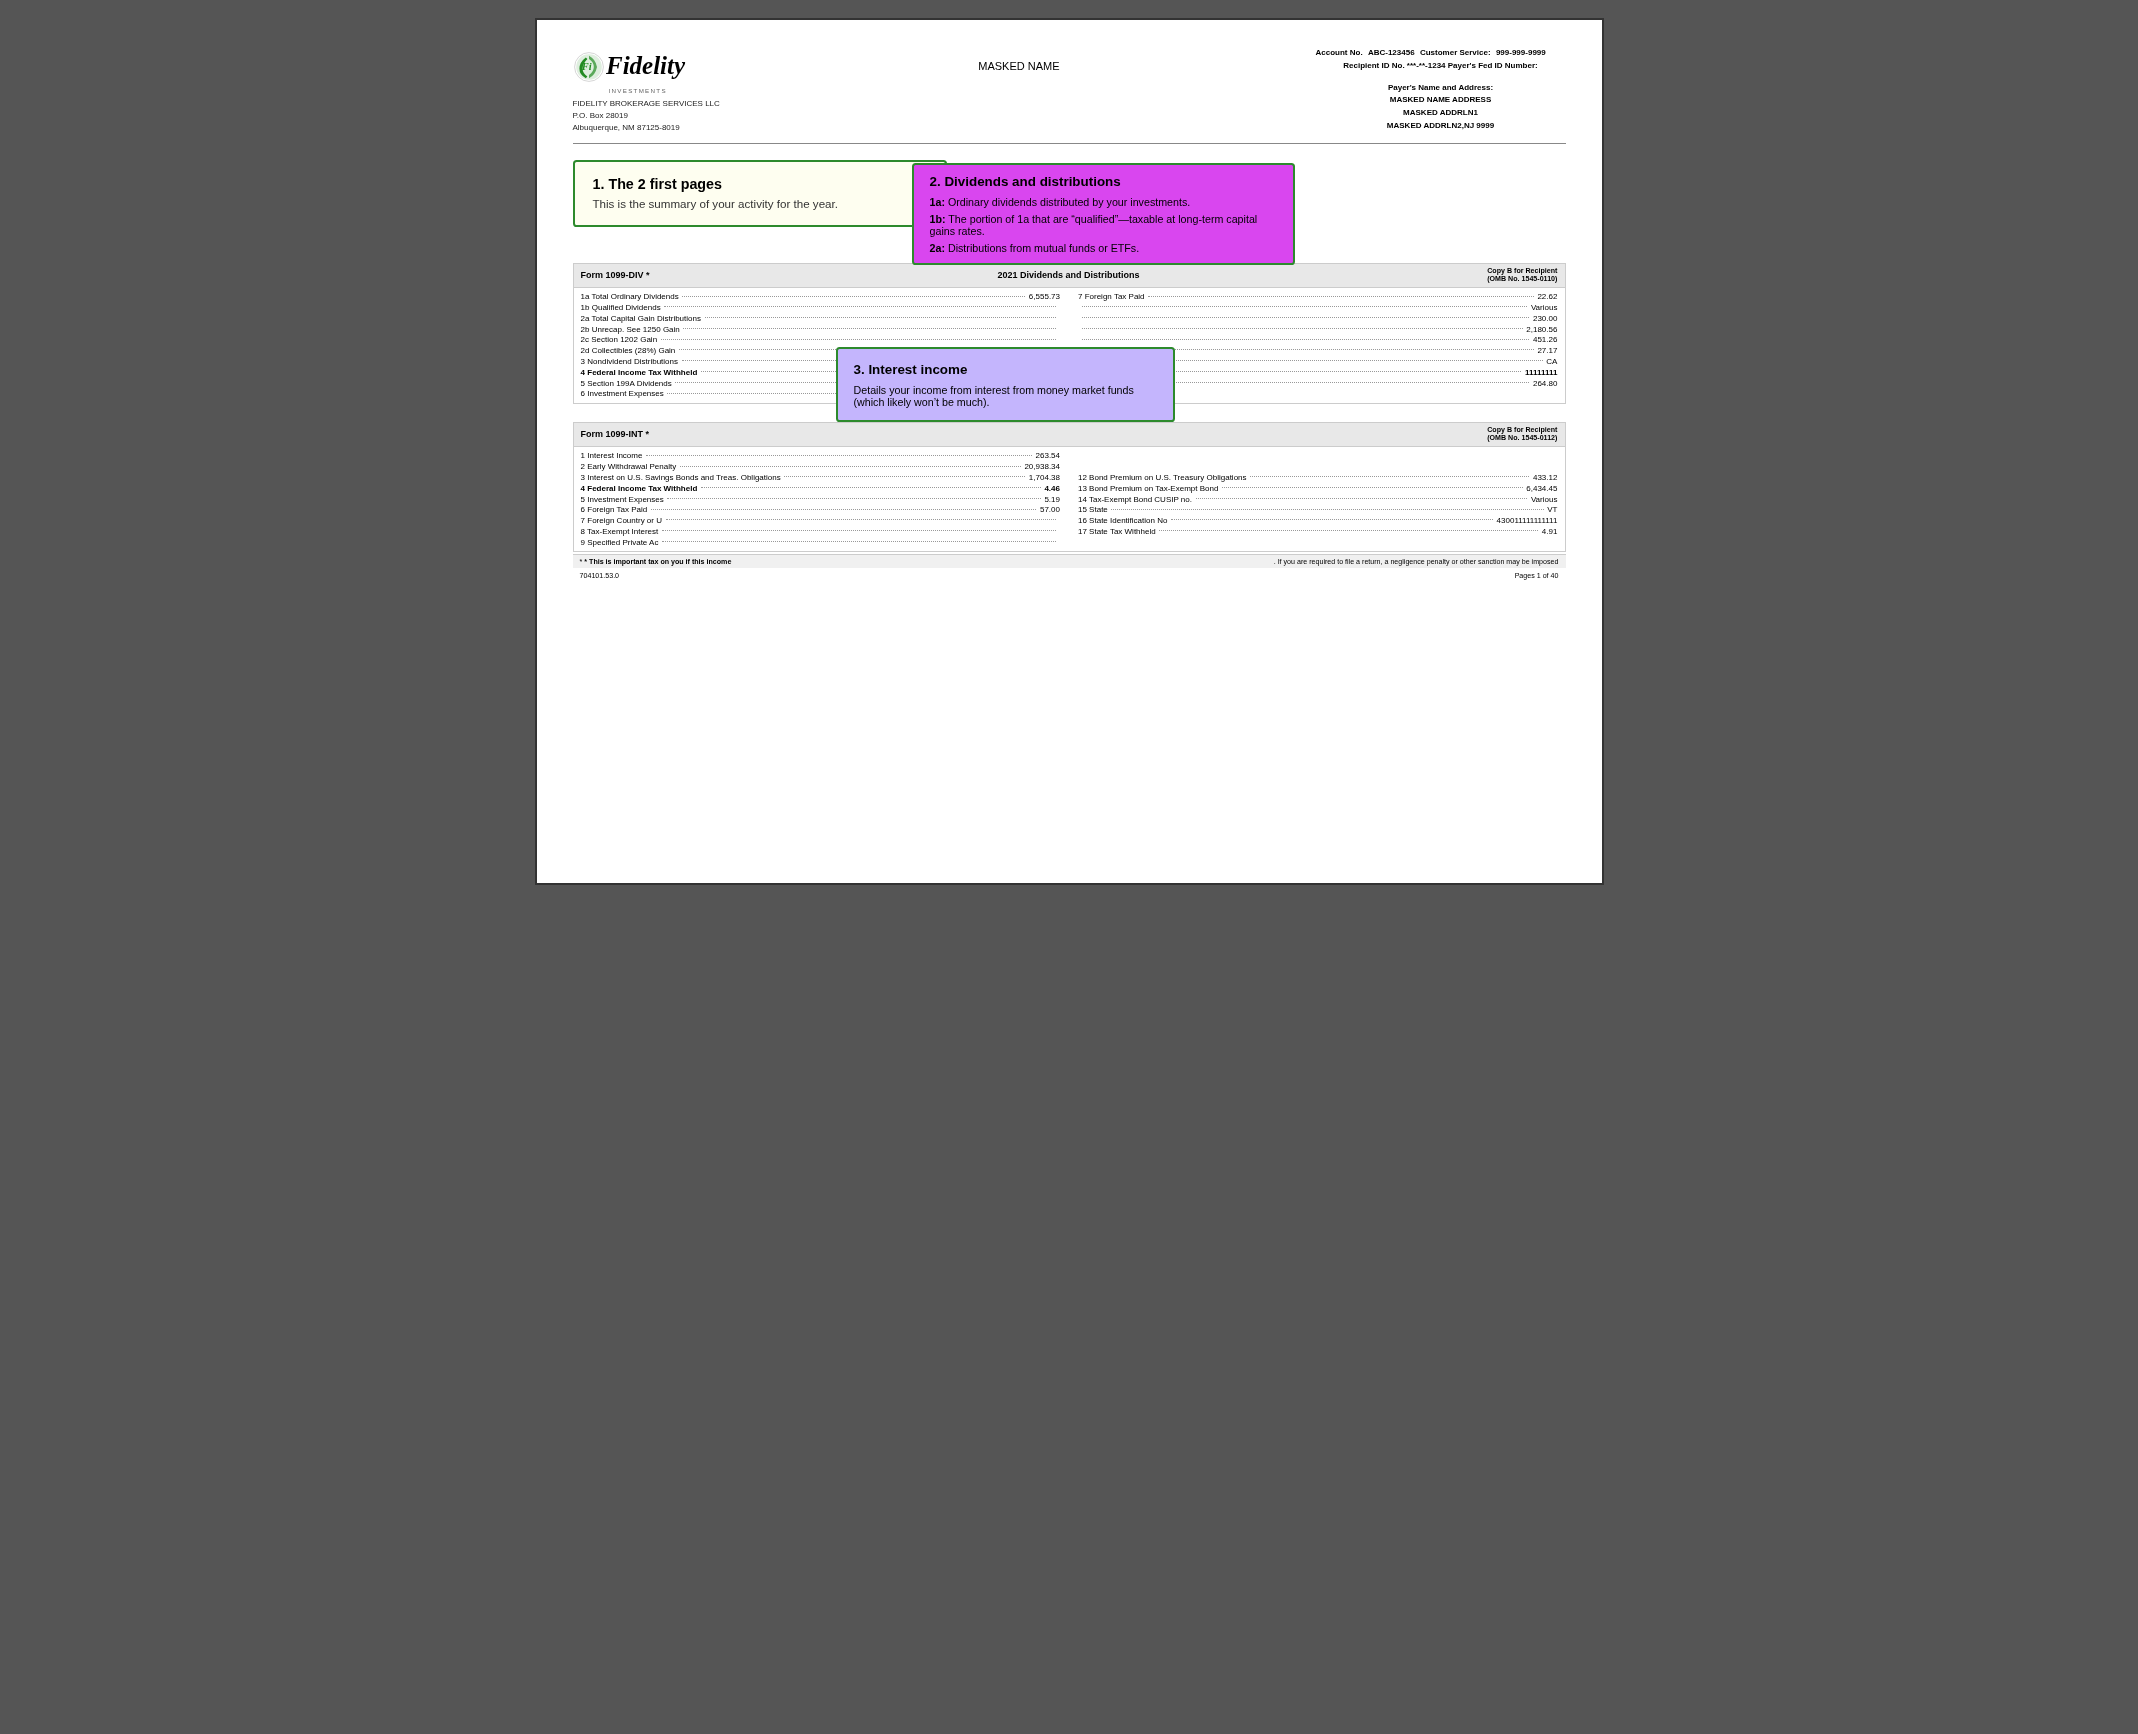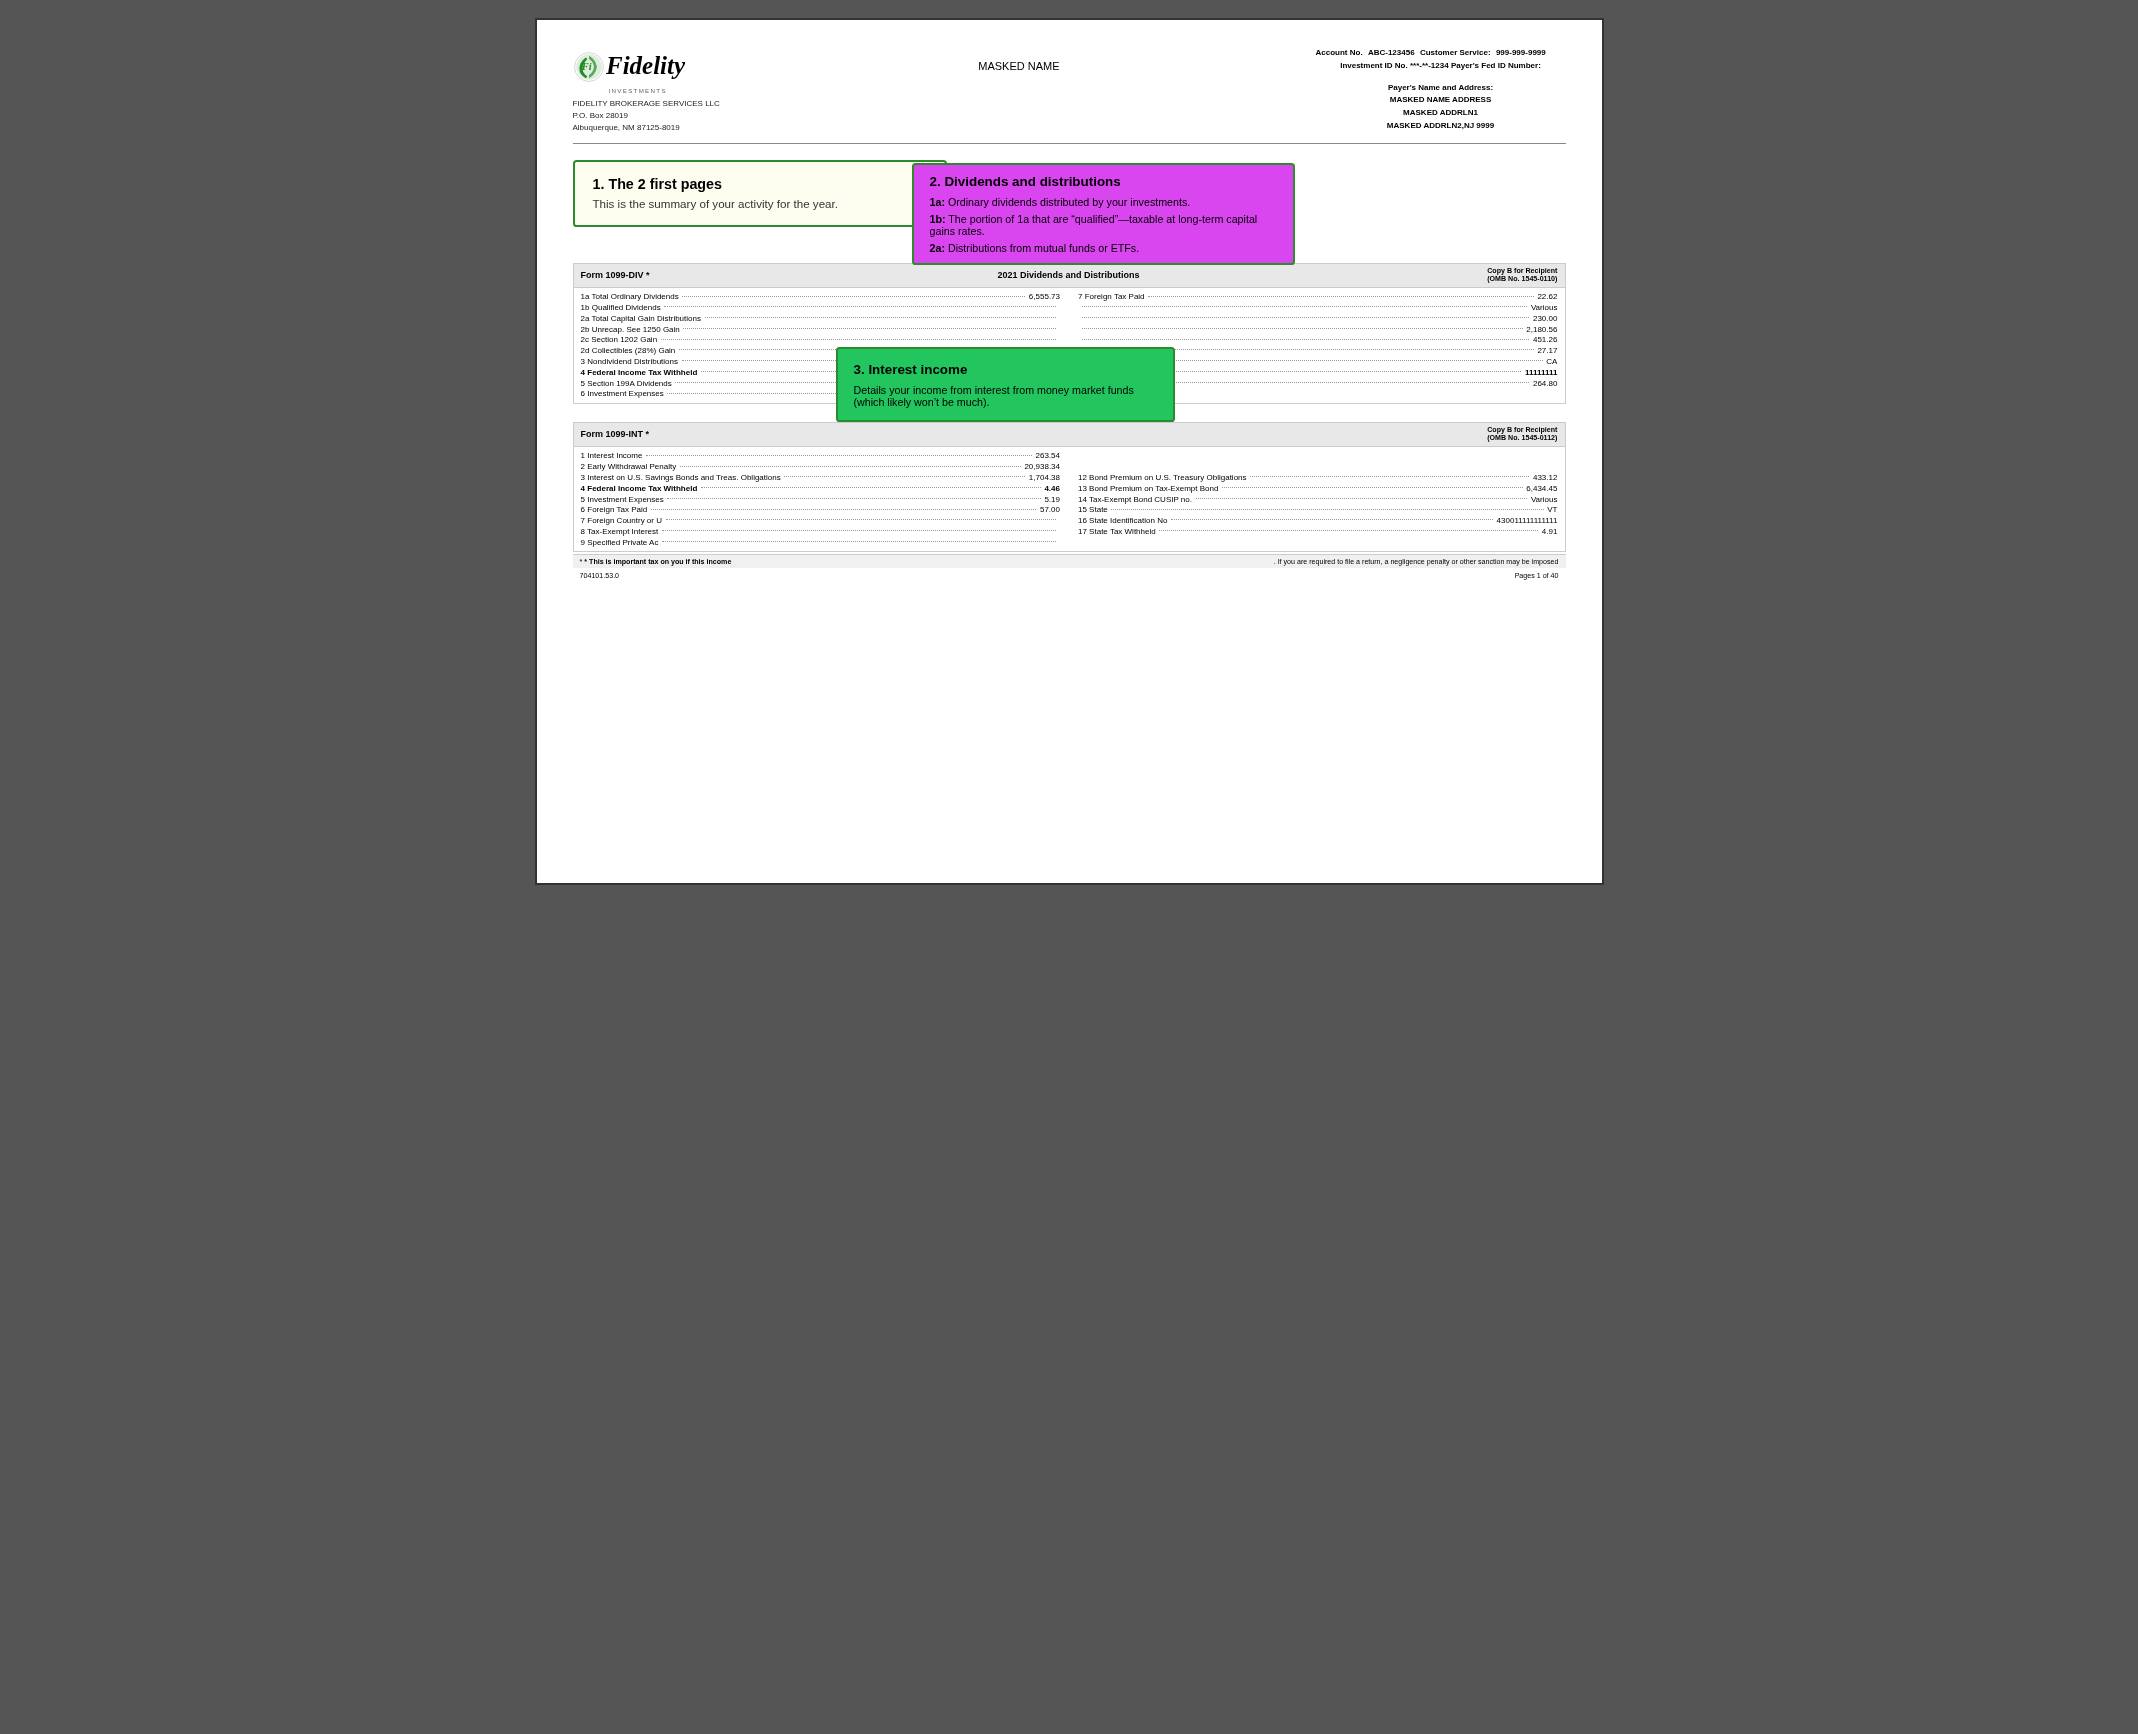--- a/index.html
+++ b/index.html
@@ -228,21 +228,21 @@
     </div>
 
     <div class="right-block">
       <div class="right-block-top">
         <span>Account No.</span>
         <strong>ABC-123456</strong>
         <span>Customer Service:</span>
         <span>999-999-9999</span>
       </div>
       <div>
-        <span>Investment ID No.</span>
+        <span>Recipient ID No.</span>
         <strong>***-**-1234</strong>
         <span>Payer's Fed ID Number:</span>
       </div>
       <div class="right-block-payer">
         <div>Payer's Name and Address:</div>
         <div>MASKED NAME  ADDRESS</div>
         <div>MASKED ADDRLN1</div>
         <div>MASKED ADDRLN2,NJ 9999</div>
       </div>
     </div>
@@ -513,21 +513,21 @@
           <div class="row-with-leader">
             <span>9  Specified Private Ac</span>
             <span class="dotted-leader"></span>
           </div>
           <div></div>
         </div>
       </div>
     </div>
 
     <div style="position:relative; height:0; overflow: visible; z-index: 30;">
-      <div style="position:absolute; top:-205px; left: 263px; width: 339px; border: 2.2px solid #2d8a2d; background:#22c55e; padding:12.5px 16px; border-radius:3.6px;">
+      <div style="position:absolute; top:-205px; left: 263px; width: 339px; border: 2.2px solid #2d8a2d; background:#c4b5fd; padding:12.5px 16px; border-radius:3.6px;">
         <div style="font-size:13.4px; font-weight:bold; margin-bottom:7.1px;">3. Interest income</div>
         <div style="font-size:10.7px;">Details your income from interest from money market funds (which likely won’t be much).</div>
       </div>
     </div>
 
     <div class="footer-bar">
       <span>* <strong>* This is important tax on you if this income</strong></span>
       <span>. If you are required to file a return, a negligence penalty or other sanction may be imposed</span>
     </div>
     <div class="footer-note">

